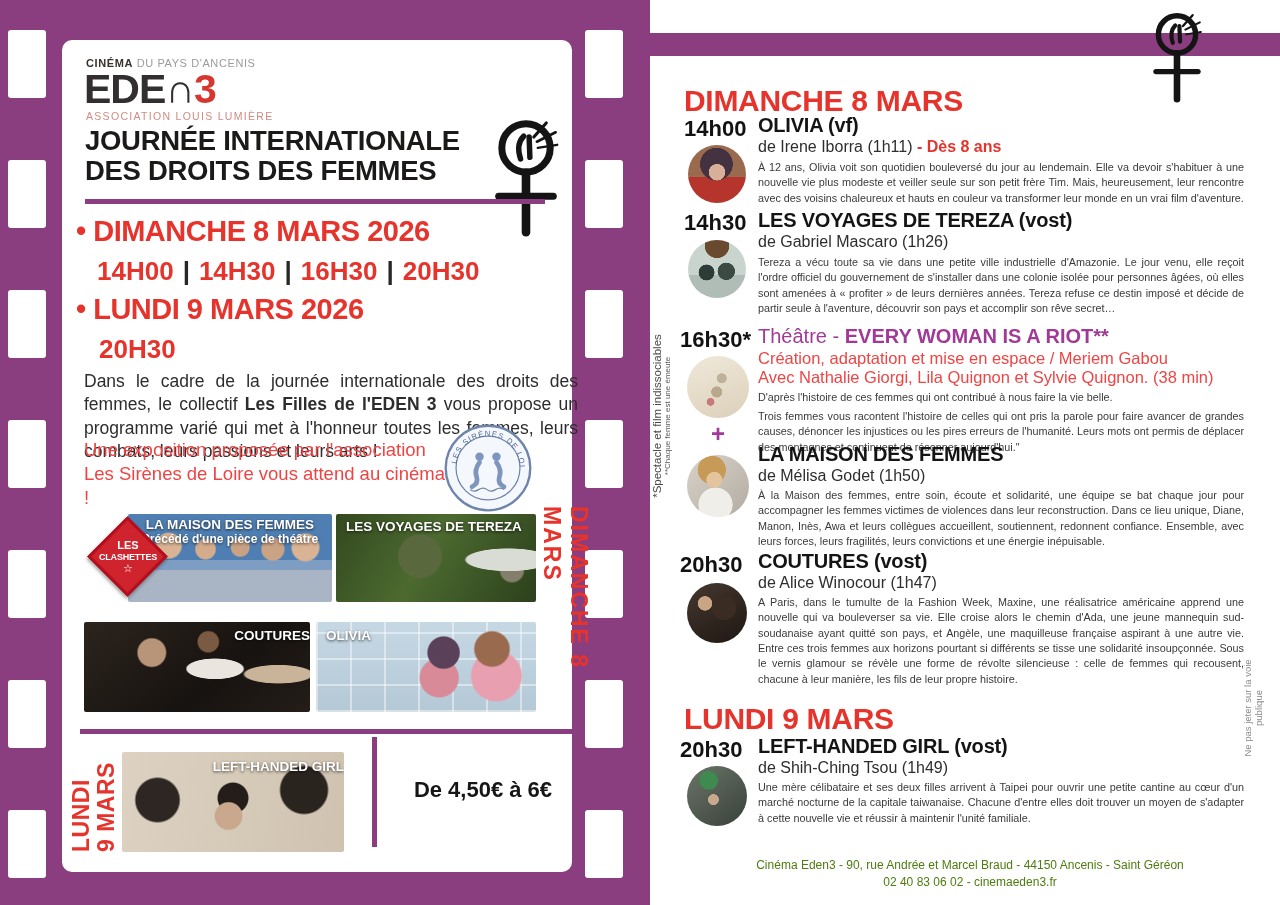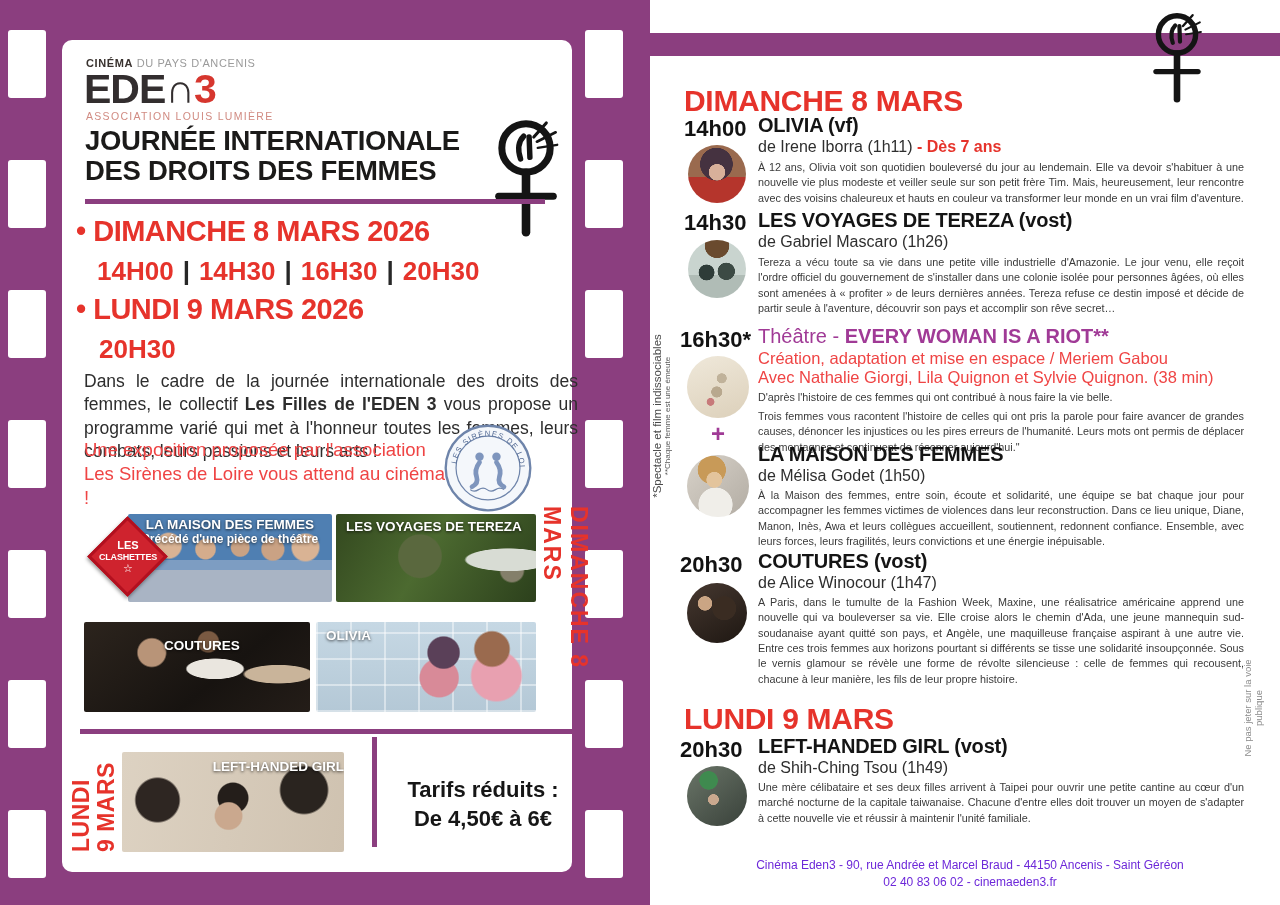--- a/index.html
+++ b/index.html
@@ -134,21 +134,21 @@
   .tmain{font-size:20px;color:var(--tpurple);font-weight:bold;}
   .tsub{font-size:16.5px;color:#ef4444;line-height:1.18;}
   .dintro{width:486px;font-size:10.8px;color:var(--body);}
   .footnote{left:574px;top:398px;width:190px;height:36px;transform:rotate(-90deg);
     text-align:center;color:#4a4a4a;}
   .fn1{font-size:11.5px;}
   .fn2{font-size:8px;color:#5a5a5a;}
   .edge-note{left:1189px;top:701px;width:120px;height:14px;transform:rotate(-90deg);
     font-size:9.5px;color:#8a8a8a;text-align:center;}
   .footer{left:700px;top:857px;width:540px;text-align:center;font-size:12px;
-    color:#6d28d9;line-height:1.38;}
+    color:#4d7c0f;line-height:1.38;}
 </style>
 </head>
 <body>
 
 <div class="page">
 
   <div class="abs strip-bg"></div>
 
   <div class="hole" style="left:8px;top:30px"></div>
   <div class="hole" style="left:8px;top:160px"></div>
@@ -226,39 +226,38 @@
     <div class="dtext">
       <div style="font-size:11px">LES</div>
       <div style="font-size:9px;letter-spacing:-.2px">CLASHETTES</div>
       <div style="font-size:11px">☆</div>
     </div>
   </div>
   <div class="card c-tereza">
     <div class="pov" style="top:5px;left:10px;text-align:left;font-size:13.5px">LES VOYAGES DE TEREZA</div>
   </div>
   <div class="card c-coutures">
-    <div class="pov" style="top:16px;left:10px;text-align:center;font-size:13.5px">COUTURES</div>
+    <div class="pov" style="top:6px;left:10px;text-align:right;font-size:13.5px">COUTURES</div>
   </div>
   <div class="card c-olivia">
     <div class="pov" style="top:6px;left:10px;text-align:left;font-size:13.5px">OLIVIA</div>
   </div>
 
   <div class="abs v-sun">DIMANCHE 8 MARS</div>
   <div class="abs rule2"></div>
 
   <div class="abs v-mon">
     <div>LUNDI</div>
     <div>9 MARS</div>
   </div>
   <div class="card c-lefthanded">
     <div class="pov" style="top:7px;left:14px;text-align:right;font-size:13.5px">LEFT-HANDED GIRL</div>
   </div>
   <div class="abs vdiv"></div>
   <div class="abs tarifs">
-    <div>Tarifs réduits :</div>
     <div>De 4,50€ à 6€</div>
   </div>
 
   <div class="abs stripe"></div>
 
   <svg class="abs" style="left:1147px;top:6px;z-index:4" width="60" height="100" viewBox="0 0 100 160">
     <circle cx="50" cy="44" r="31" fill="none" stroke="#141414" stroke-width="9"></circle>
     <path d="M50 76 L50 152" stroke="#141414" stroke-width="11" stroke-linecap="round" fill="none"></path>
     <path d="M15 106 L85 106" stroke="#141414" stroke-width="9" stroke-linecap="round" fill="none"></path>
     <path d="M43 58 C39 46 40 36 47 29" stroke="#141414" stroke-width="7" fill="none" stroke-linecap="round"></path>
@@ -266,21 +265,21 @@
     <path d="M60 30 L76 12" stroke="#141414" stroke-width="4" stroke-linecap="round" fill="none"></path>
     <path d="M64 36 L88 24" stroke="#141414" stroke-width="3.5" stroke-linecap="round" fill="none"></path>
     <path d="M65 44 L90 40" stroke="#141414" stroke-width="3" stroke-linecap="round" fill="none"></path>
   </svg>
 
   <div class="abs rp-header" style="left:684px;top:84px">DIMANCHE 8 MARS</div>
 
   <div class="abs etime" style="left:684px;top:116px">14h00</div>
   <div class="thumb t-olivia" style="left:688px;top:145px;width:58px;height:58px"></div>
   <div class="abs etitle" style="left:758px;top:114px">OLIVIA (vf)</div>
-  <div class="abs ecred" style="left:758px;top:138px"><span>de Irene Iborra (1h11) </span><span class="age">- Dès 7 ans</span></div>
+  <div class="abs ecred" style="left:758px;top:138px"><span>de Irene Iborra (1h11) </span><span class="age">- Dès 8 ans</span></div>
   <div class="abs edesc" style="left:758px;top:160px">À 12 ans, Olivia voit son quotidien bouleversé du jour au lendemain. Elle va devoir s'habituer à une nouvelle vie plus modeste et veiller seule sur son petit frère Tim. Mais, heureusement, leur rencontre avec des voisins chaleureux et hauts en couleur va transformer leur monde en un vrai film d'aventure.</div>
 
   <div class="abs etime" style="left:684px;top:210px">14h30</div>
   <div class="thumb t-tereza" style="left:688px;top:240px;width:58px;height:58px"></div>
   <div class="abs etitle" style="left:758px;top:209px">LES VOYAGES DE TEREZA (vost)</div>
   <div class="abs ecred" style="left:758px;top:233px">de Gabriel Mascaro (1h26)</div>
   <div class="abs edesc" style="left:758px;top:255px">Tereza a vécu toute sa vie dans une petite ville industrielle d'Amazonie. Le jour venu, elle reçoit l'ordre officiel du gouvernement de s'installer dans une colonie isolée pour personnes âgées, où elles sont amenées à « profiter » de leurs dernières années. Tereza refuse ce destin imposé et décide de partir seule à l'aventure, découvrir son pays et accomplir son rêve secret…</div>
 
   <div class="abs footnote">
     <div class="fn1">*Spectacle et film indissociables</div>

